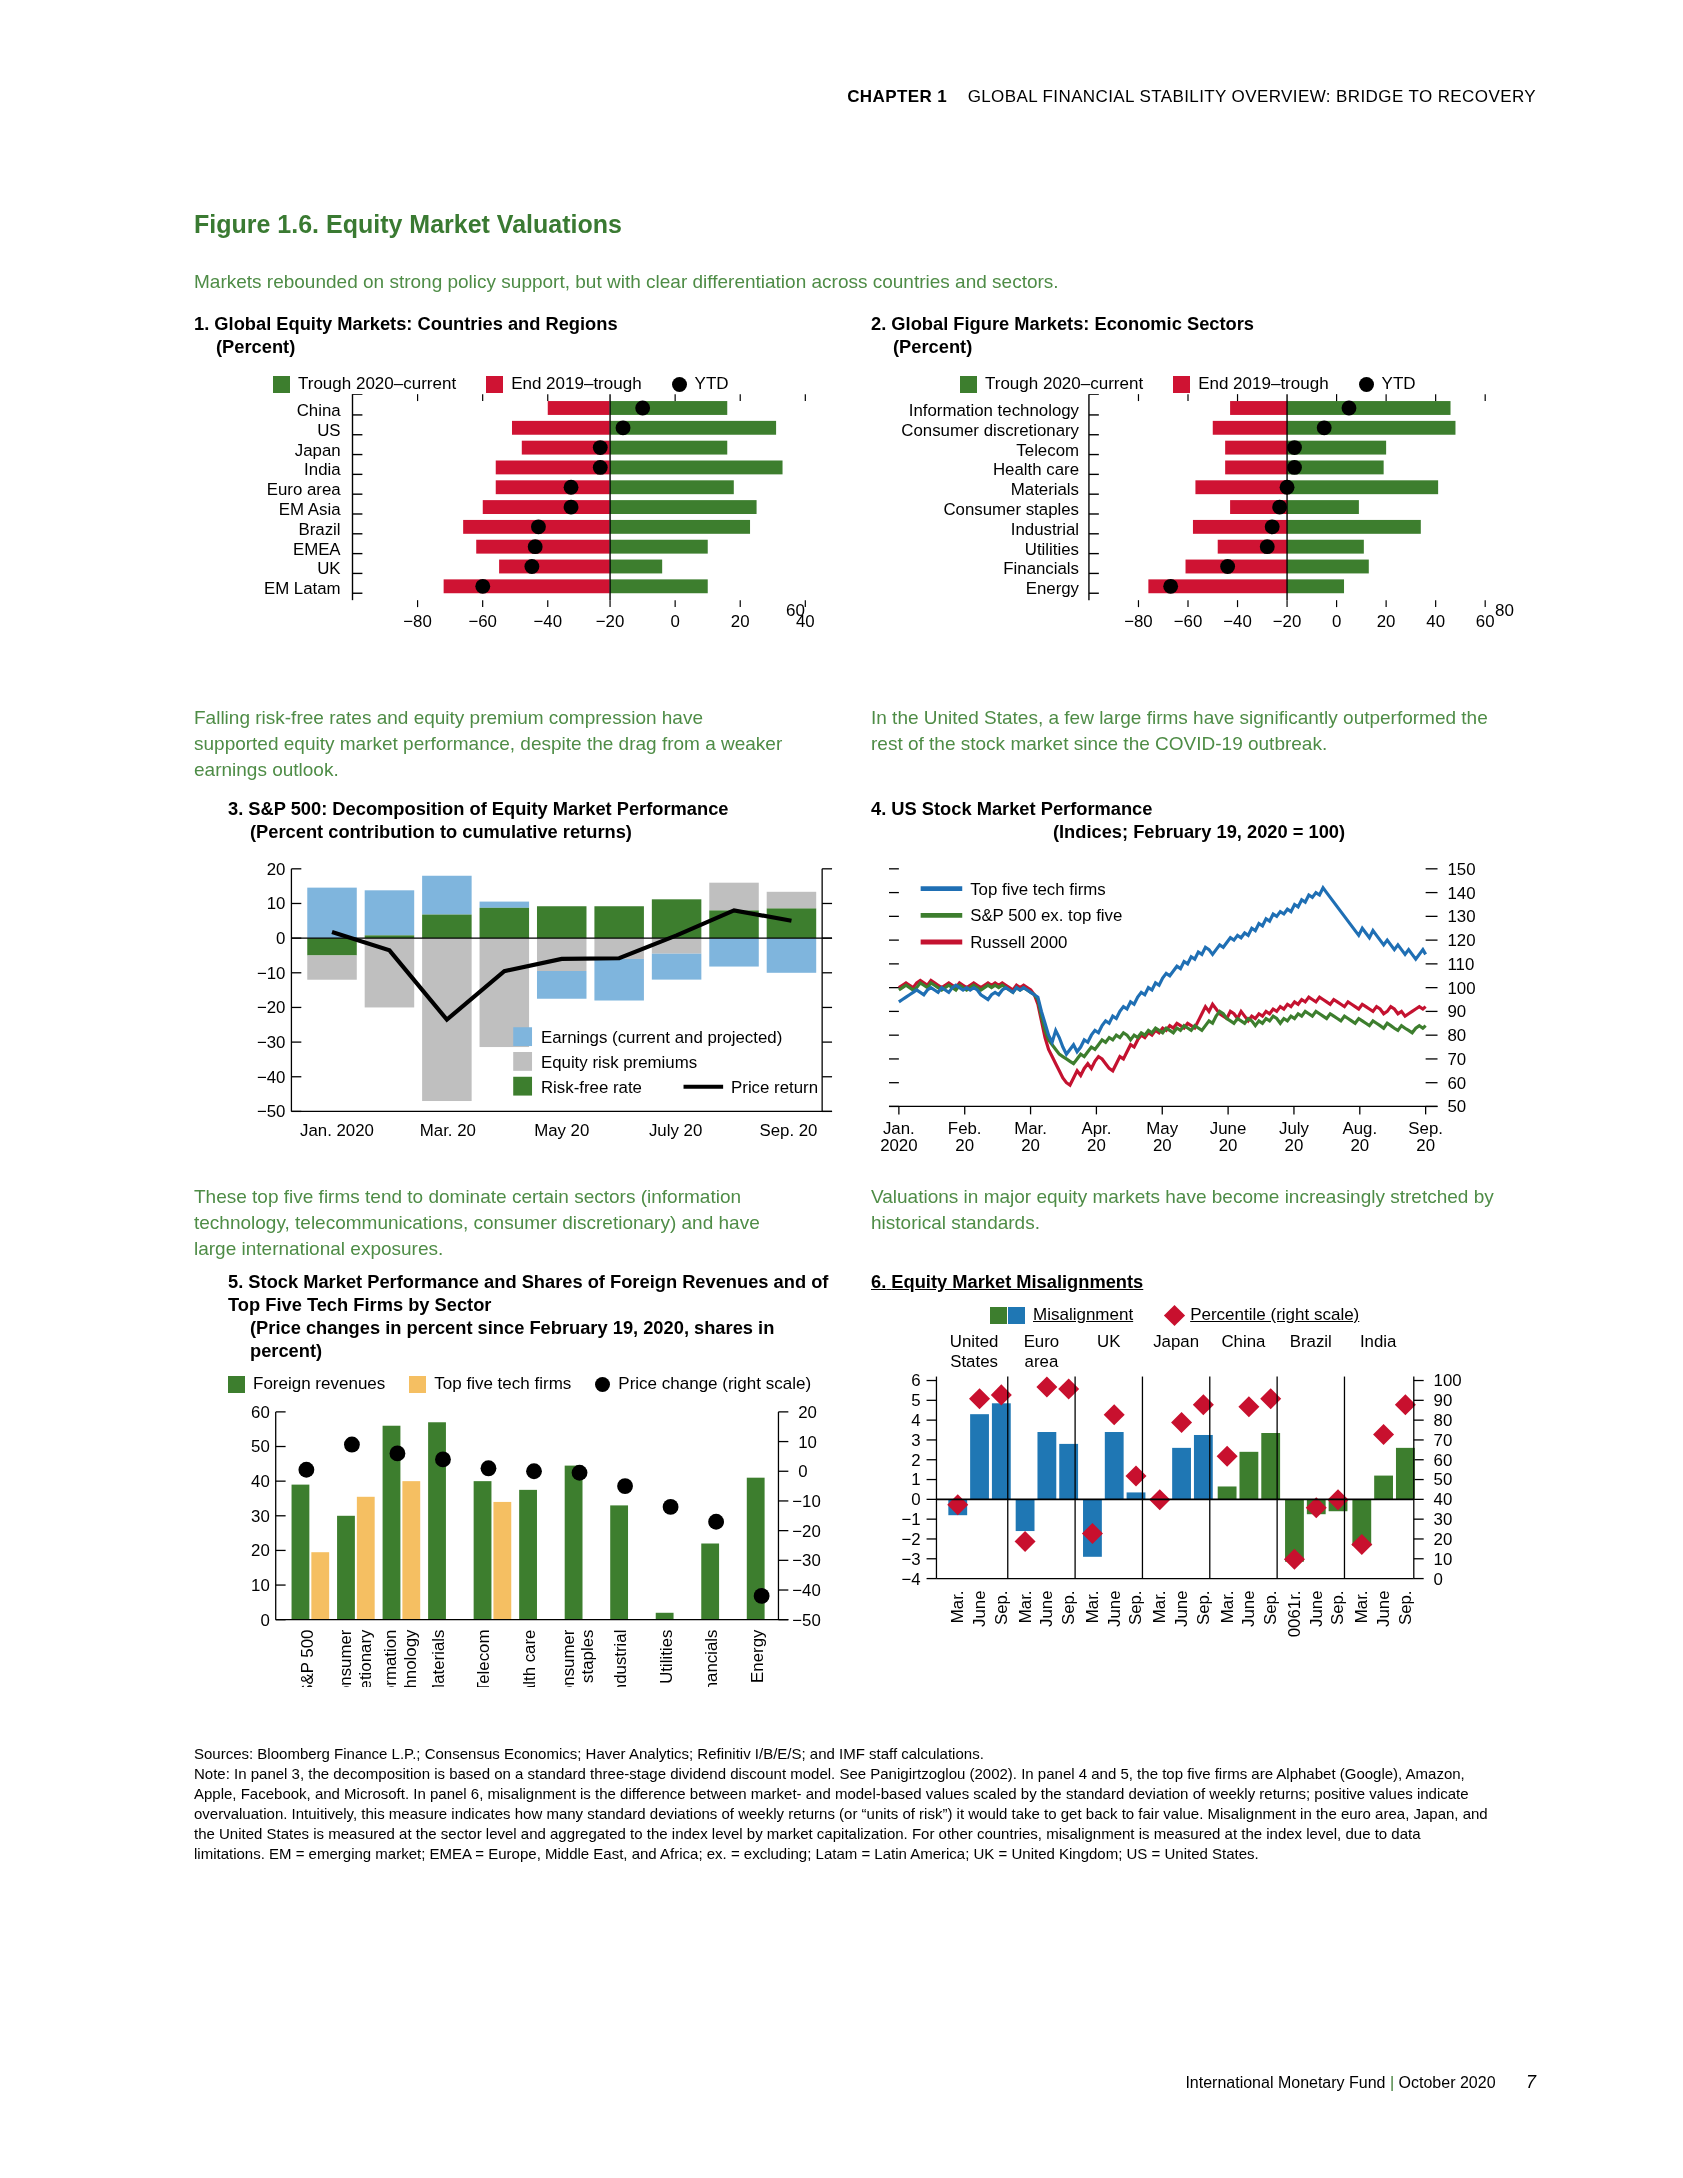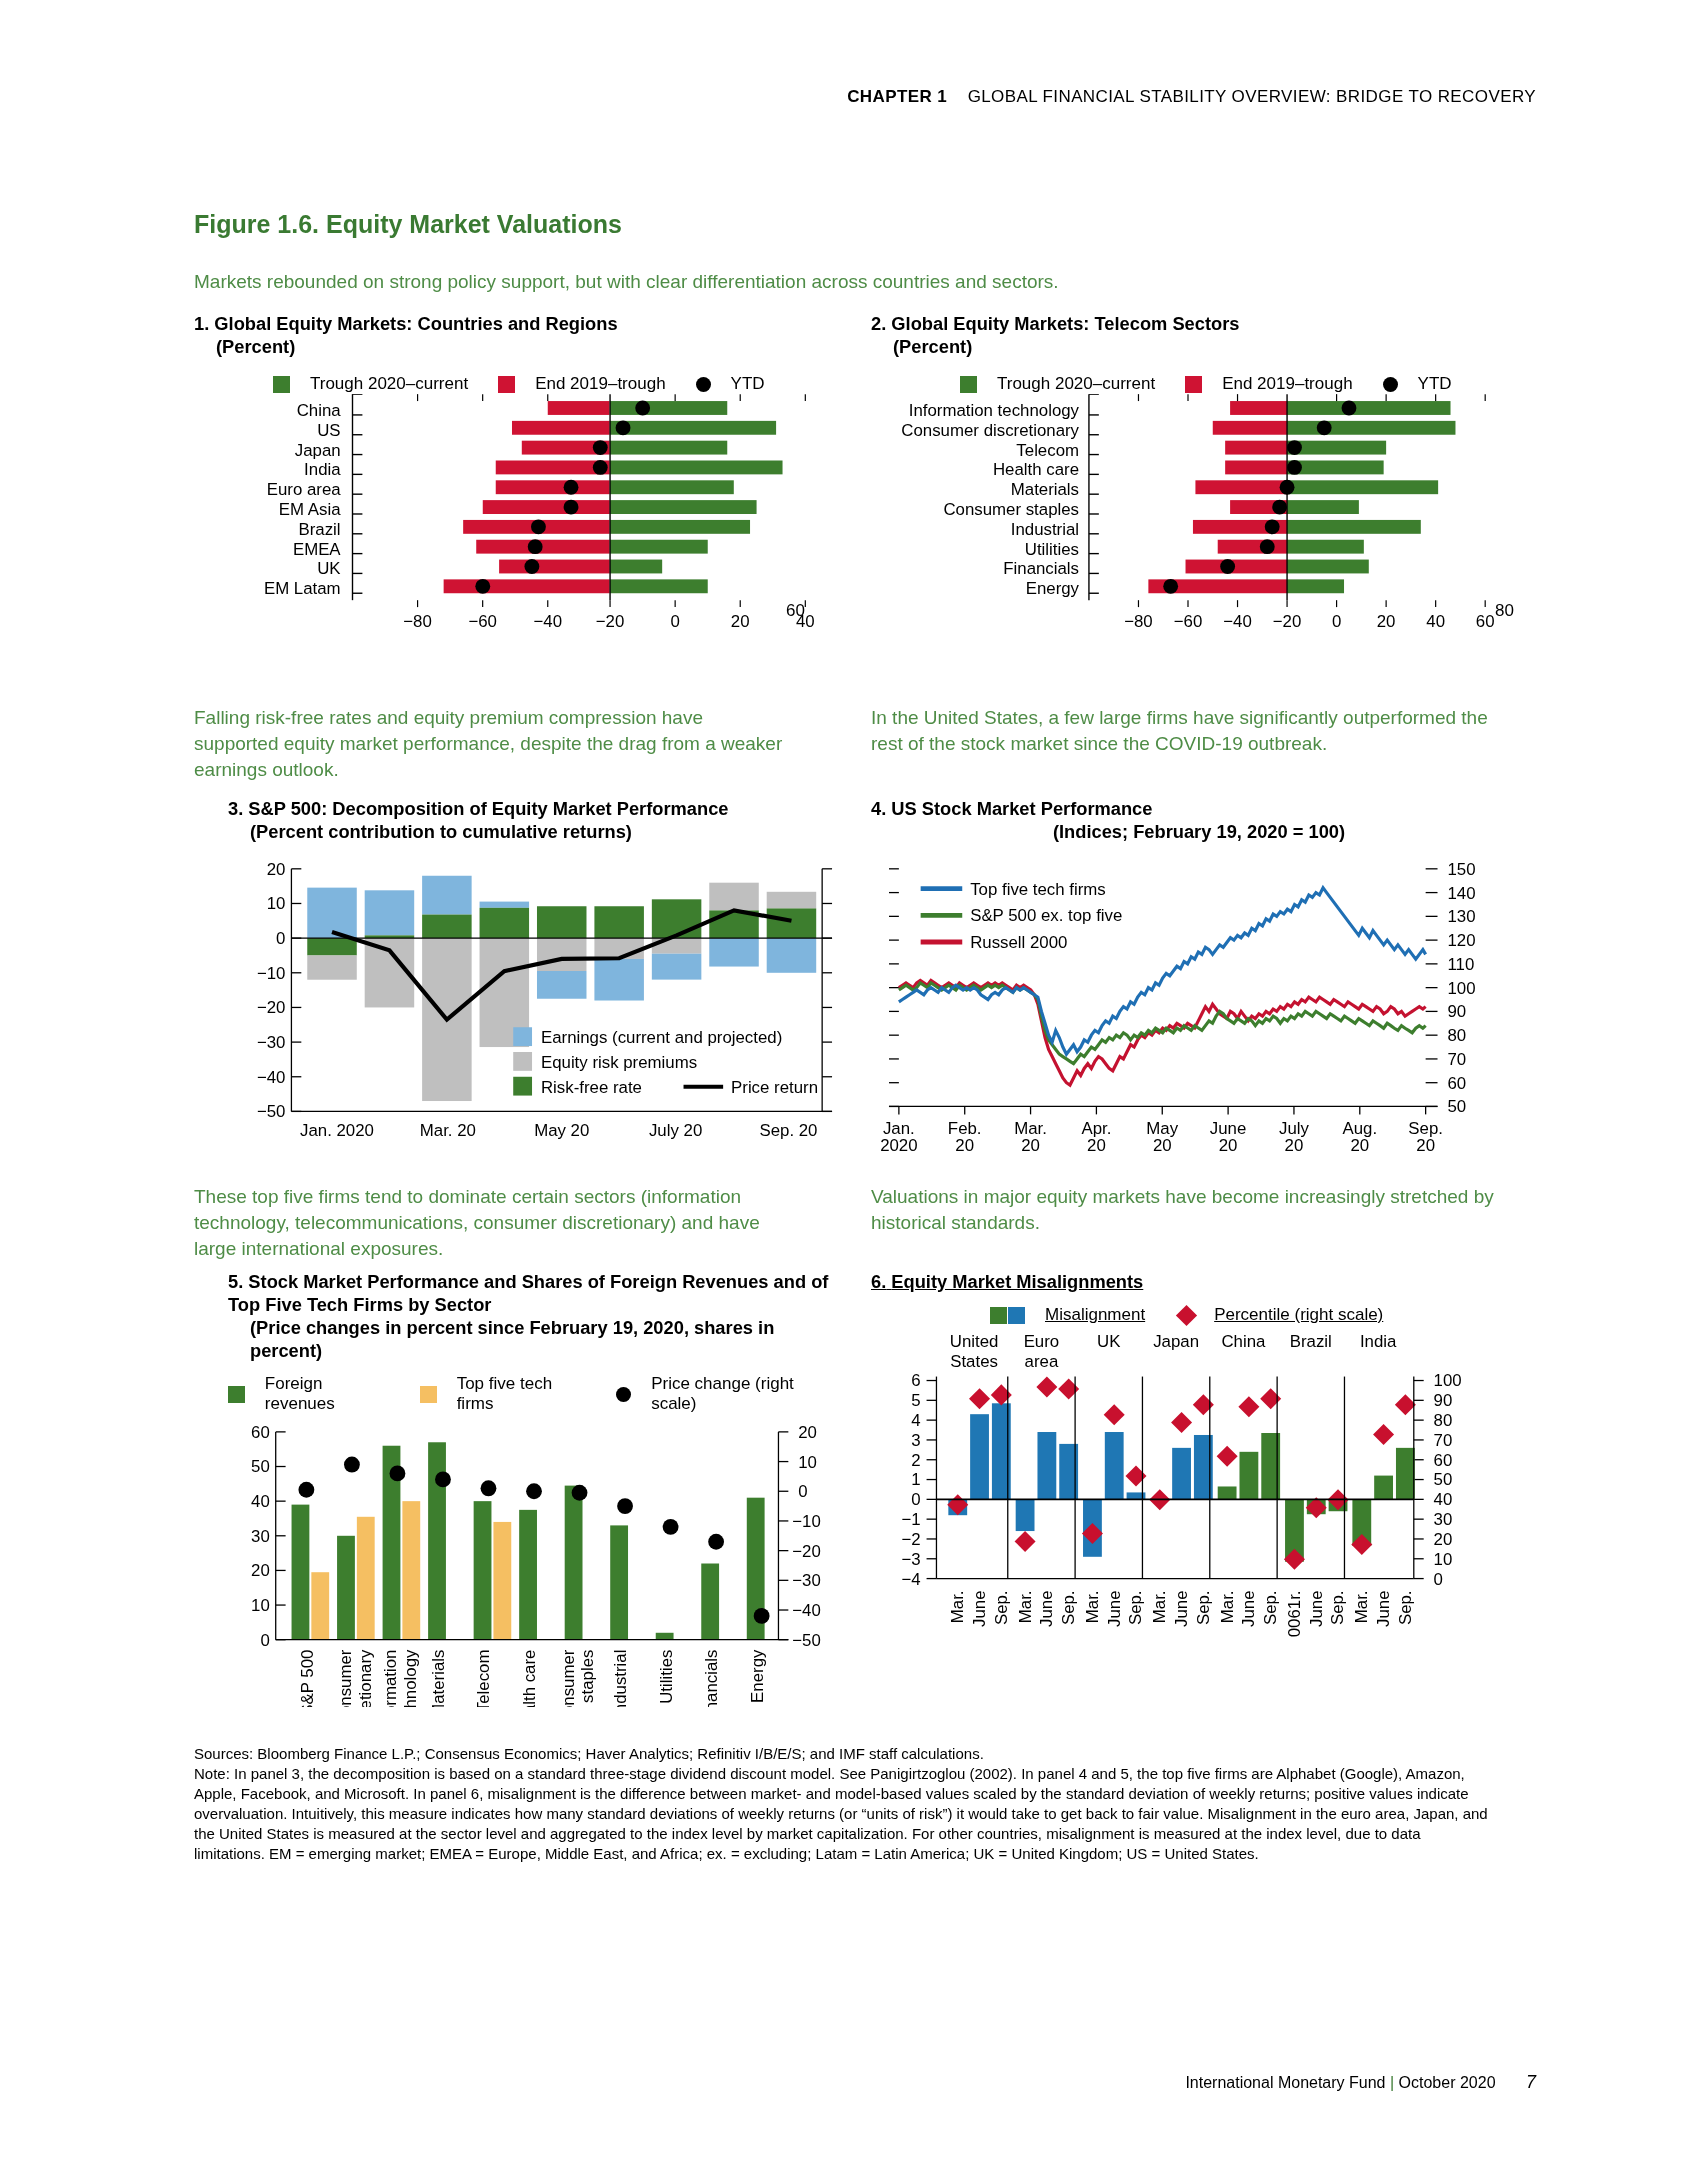--- a/index.html
+++ b/index.html
@@ -17,21 +17,21 @@
   #runhead .tt{}
 
   
   #fig-title{left:194px;top:210px;font-size:25px;font-weight:bold;color:#3a7a32;}
   #lead-text{left:194px;top:269px;font-size:19px;color:#4e8c46;width:1297px;line-height:26px;}
 
   
   .panel-title{font-size:18.3px;font-weight:bold;line-height:23px;}
   .panel-sub{font-size:18.3px;font-weight:bold;line-height:23px;}
   .legend-row{display:flex;align-items:center;gap:14px;font-size:17px;}
-  .lg{display:flex;align-items:center;gap:20px;justify-content:center;}
+  .lg{display:flex;align-items:center;gap:8px;justify-content:center;}
   .sw{width:17px;height:17px;display:inline-block;}
   .dot{width:15px;height:15px;border-radius:50%;background:#000;display:inline-block;}
   .dia{width:15px;height:15px;background:#c8102e;display:inline-block;transform:rotate(45deg);}
 
   
   .blurb{font-size:19px;color:#4e8c46;line-height:26px;}
 
   
   #notes{left:194px;top:1744px;width:1299px;font-size:15px;line-height:20px;}
   #notes p{margin:0;}
@@ -177,21 +177,21 @@
           <text x="617.1" y="235">40</text>
         </g>
       </g>
     </svg>
     <div style="margin-left:592px;margin-top:-31px;font-size:17px;">60</div>
   </div>
 
   <div class="abs" style="left:871px;top:312px;width:634px;">
     <div class="panel-title">
       <span>2.</span>
-      <span>Global Equity Markets: Telecom Sectors</span>
+      <span>Global Figure Markets: Economic Sectors</span>
     </div>
     <div class="panel-sub" style="margin-left:22px;">(Percent)</div>
     <div class="legend-row" style="margin-top:16px;margin-left:89px;gap:30px;">
       <span class="lg">
           <i class="sw" style="background:#3d7e2e"></i>
           <span>Trough 2020–current</span>
         </span>
       <span class="lg">
           <i class="sw" style="background:#cf1333"></i>
           <span>End 2019–trough</span>

